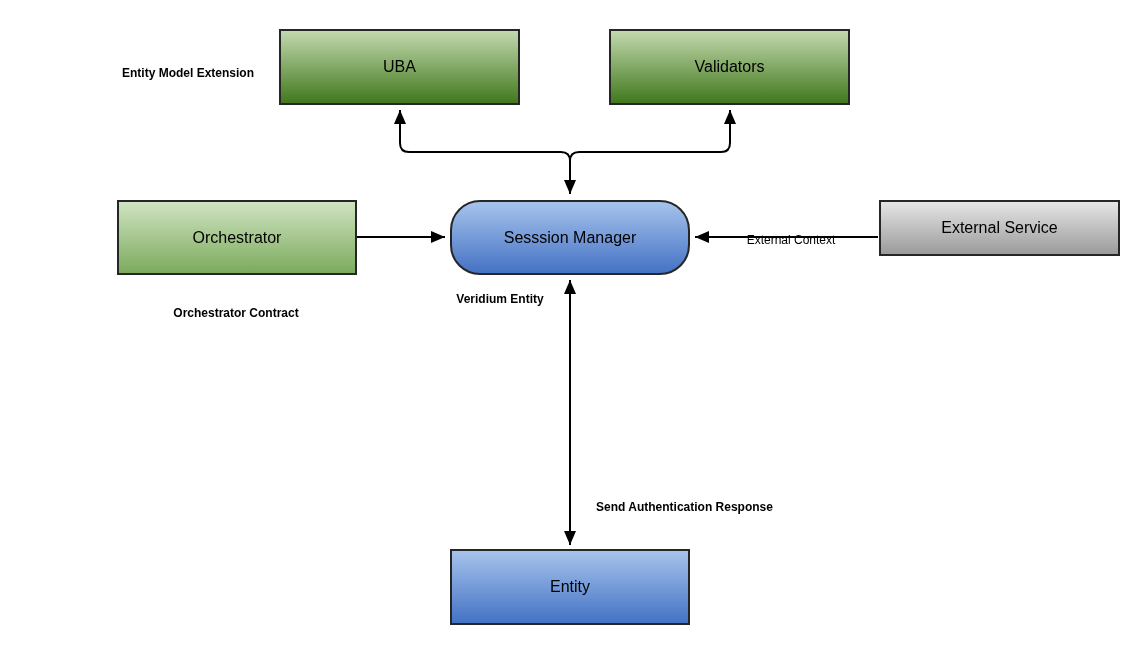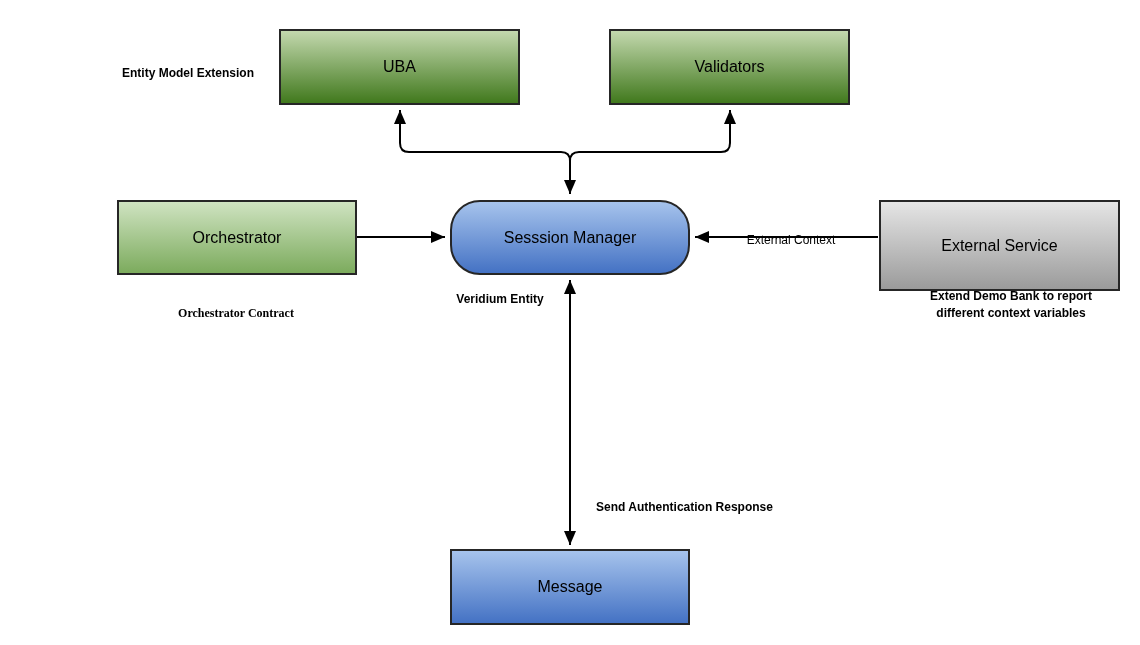--- a/index.html
+++ b/index.html
@@ -70,35 +70,34 @@
   </div>
 
   <div class="box green-light" style="left:70px;top:200px;width:240px;height:75px;">
     <span>Orchestrator</span>
   </div>
 
   <div class="box blue" style="left:450px;top:200px;width:240px;height:75px;border-radius:30px;">
     <span>Sesssion Manager</span>
   </div>
 
-  <div class="box gray" style="left:879px;top:200px;width:241px;height:91px;">
+  <div class="box gray" style="left:879px;top:200px;width:241px;height:56px;">
     <span>External Service</span>
   </div>
 
   <div class="box blue" style="left:450px;top:549px;width:240px;height:76px;">
-    <span>Message</span>
+    <span>Entity</span>
   </div>
 
   <div class="caption bold center" style="left:88px;top:65px;width:200px;">Entity Model Extension</div>
 
-  <div class="caption bold center" style="left:136px;top:305px;width:200px;font-family:Liberation Serif, serif;">Orchestrator Contract</div>
+  <div class="caption bold center" style="left:136px;top:305px;width:200px;">Orchestrator Contract</div>
 
 
   <div class="caption bold center" style="left:450px;top:291px;width:100px;">Veridium Entity</div>
 
   <div class="caption center" style="left:716px;top:232px;width:150px;">External Context</div>
 
-  <div class="caption bold center" style="left:922px;top:288px;width:178px;">Extend Demo Bank to report different context variables</div>
 
 
   <div class="caption bold" style="left:580px;top:499px;width:260px;margin-left:16px;">Send Authentication Response</div>
 
 </div>
 
 </body></html>

